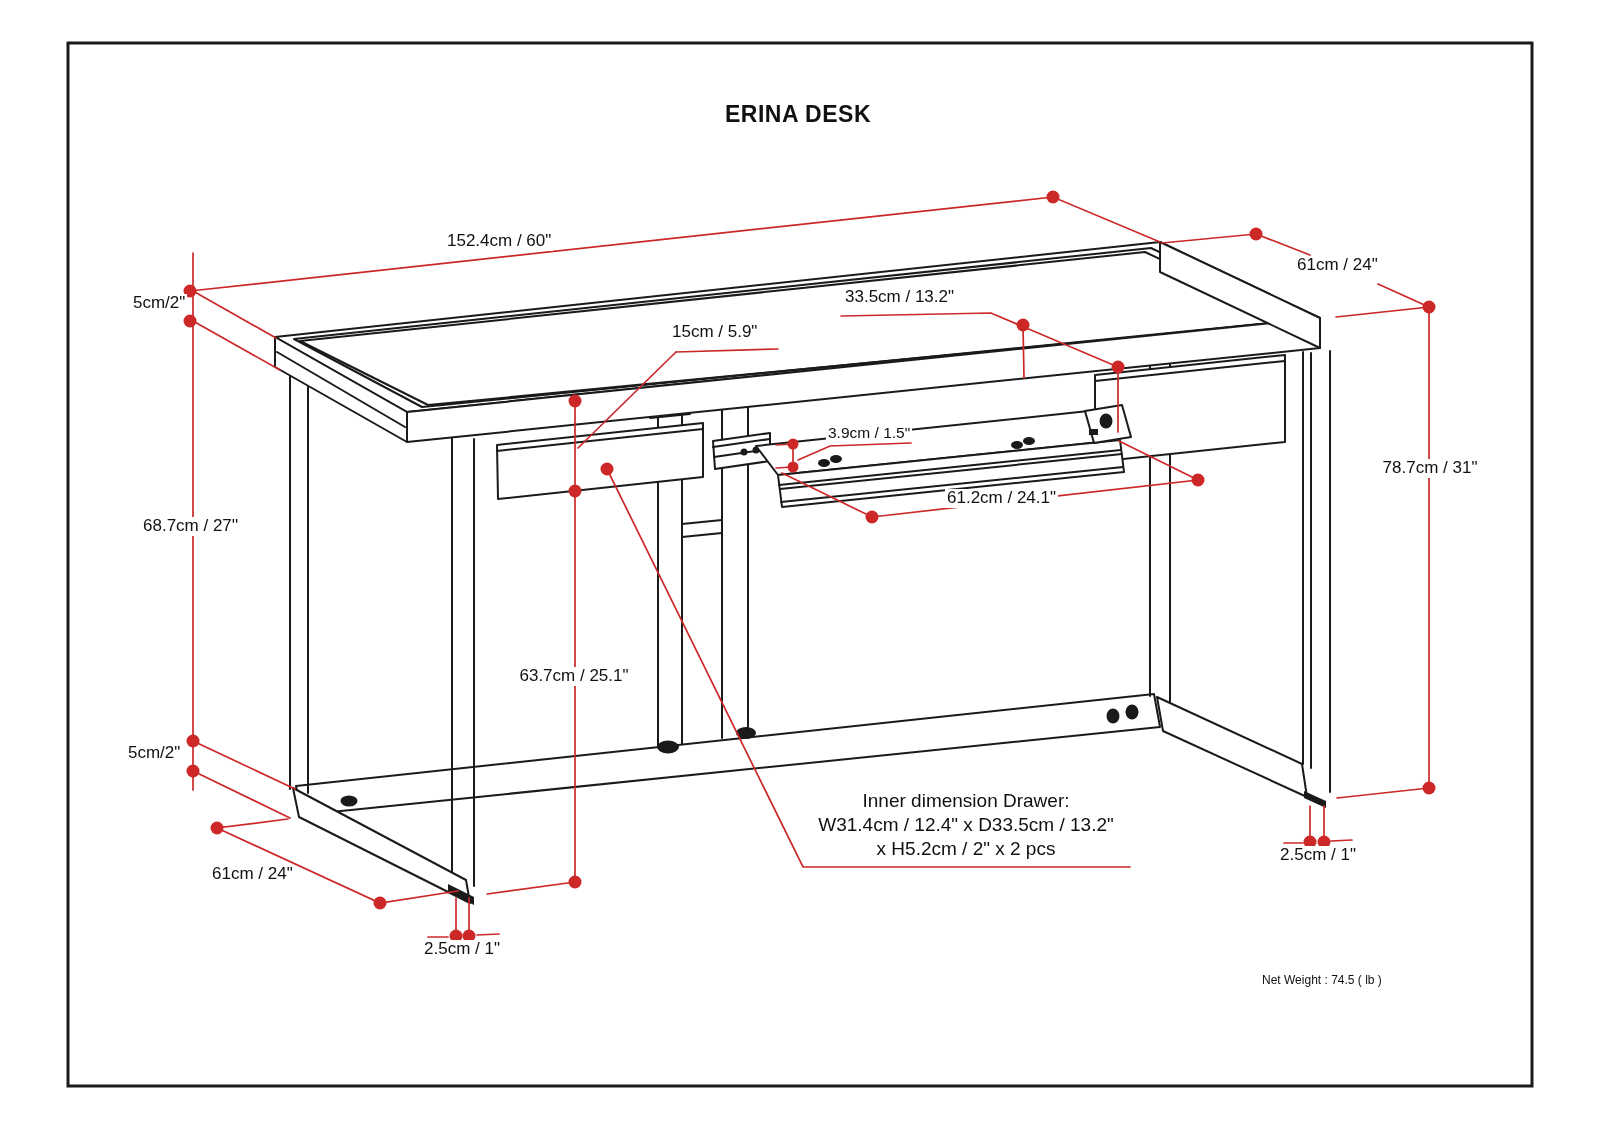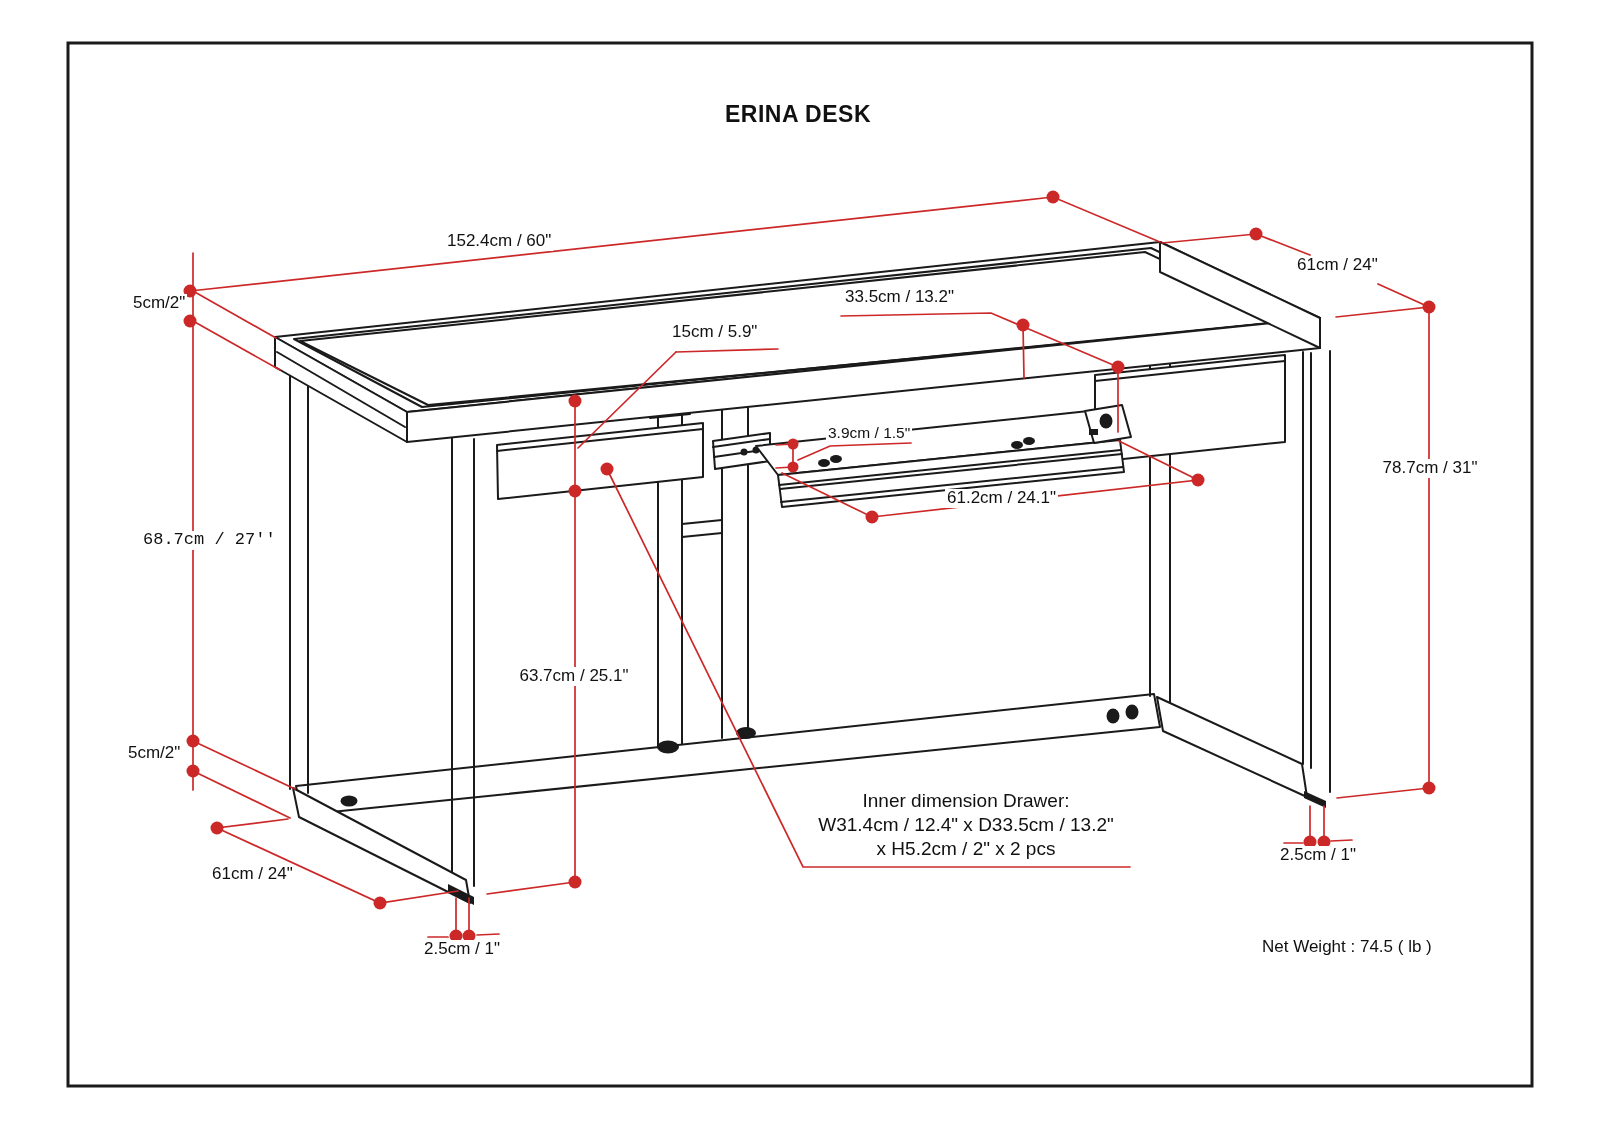--- a/index.html
+++ b/index.html
@@ -3,21 +3,21 @@
 <meta charset="utf-8">
 <style>
   html,body{margin:0;padding:0;background:#ffffff;}
   body{width:1600px;height:1131px;position:relative;font-family:"Liberation Sans",sans-serif;}
   #stage{position:absolute;left:0;top:0;width:1600px;height:1131px;padding-left:37px;}
   svg{position:absolute;left:0;top:0;}
   .lbl{position:absolute;white-space:nowrap;color:#111;font-size:17px;background:#fff;padding:0 2px;line-height:1.1;}
   .lbl.center{transform:translateX(-50%);text-align:center;}
   .title{font-size:23px;font-weight:bold;letter-spacing:.5px;}
   .innerblock{position:absolute;text-align:center;transform:translateX(-50%);font-size:19px;line-height:24px;color:#111;background:transparent;}
-  .net{font-size:17px;}
+  .net{font-size:12px;margin-top:36px;}
 </style>
 </head>
 <body>
 
 <div id="stage">
 
 <svg width="1600" height="1131" viewBox="0 0 1600 1131">
 
   <rect x="68" y="43" width="1464" height="1043" fill="none" stroke="#1a1a1a" stroke-width="3"></rect>
 
@@ -182,21 +182,21 @@
         <circle cx="1324" cy="842" r="6.5"></circle>
   </g>
 </svg>
 
   <div class="lbl title center" style="left:798px;top:102px;">ERINA DESK</div>
 
   <div class="lbl" style="left:445px;top:232px;">152.4cm / 60"</div>
   <div class="lbl" style="left:131px;top:294px;">5cm/2"</div>
   <div class="lbl" style="left:1295px;top:256px;">61cm / 24"</div>
   <div class="lbl center" style="left:1430px;top:459px;">78.7cm / 31"</div>
-  <div class="lbl" style="left:141px;top:531px;font-family:Liberation Mono, monospace;">68.7cm / 27''</div>
+  <div class="lbl" style="left:141px;top:517px;">68.7cm / 27''</div>
   <div class="lbl center" style="left:574px;top:667px;">63.7cm / 25.1"</div>
   <div class="lbl" style="left:670px;top:323px;">15cm / 5.9"</div>
   <div class="lbl" style="left:843px;top:288px;">33.5cm / 13.2"</div>
   <div class="lbl" style="left:826px;top:424px;font-size:15.5px;">3.9cm / 1.5"</div>
   <div class="lbl" style="left:945px;top:489px;">61.2cm / 24.1"</div>
   <div class="lbl" style="left:126px;top:744px;">5cm/2"</div>
   <div class="lbl" style="left:210px;top:865px;">61cm / 24"</div>
   <div class="lbl" style="left:422px;top:940px;">2.5cm / 1"</div>
   <div class="lbl" style="left:1278px;top:846px;">2.5cm / 1"</div>
 

